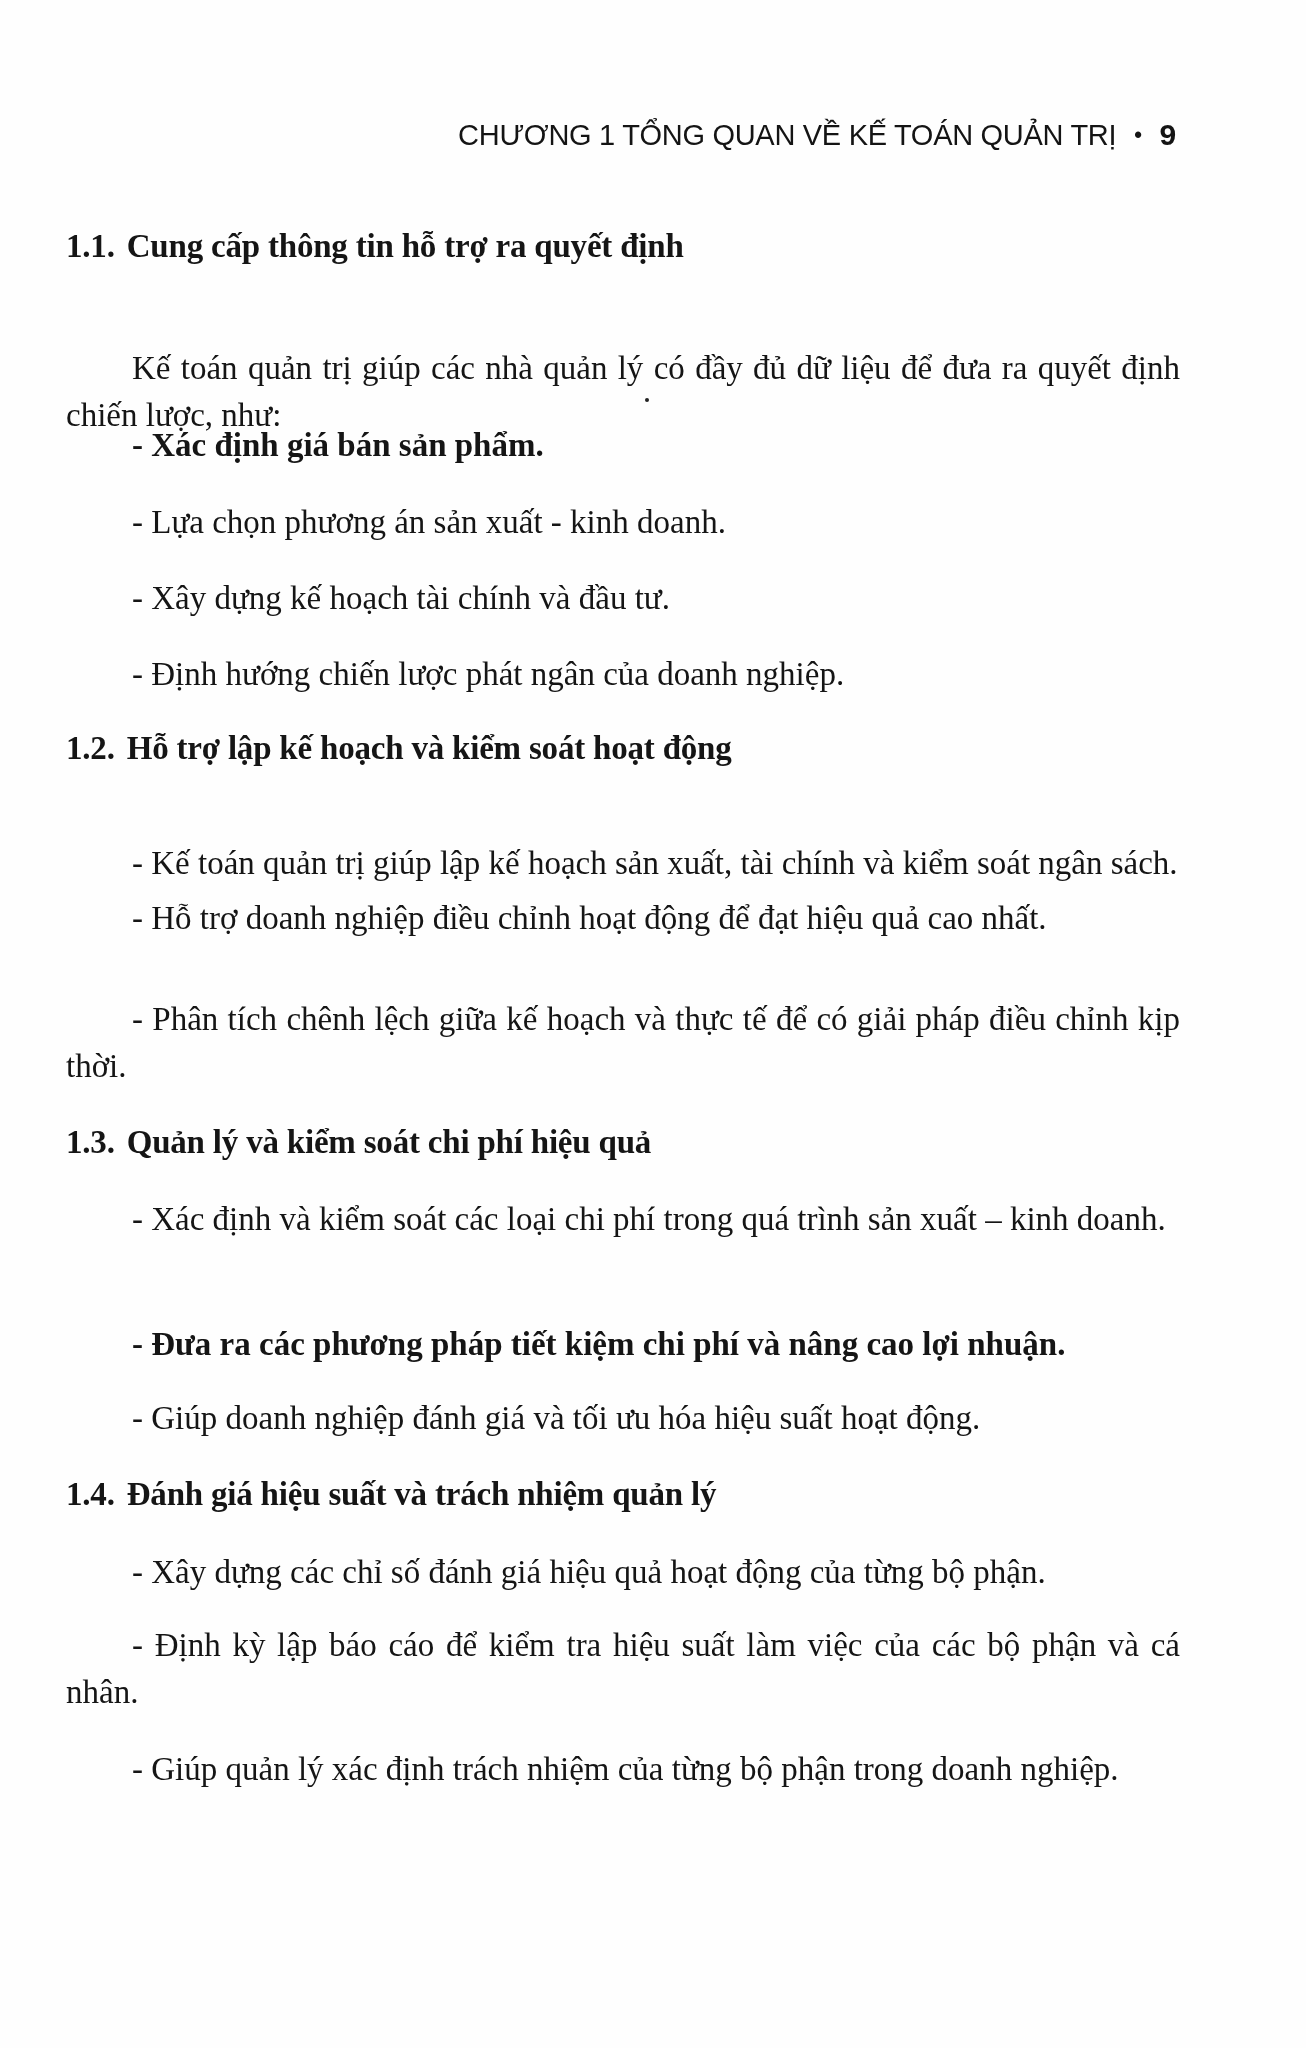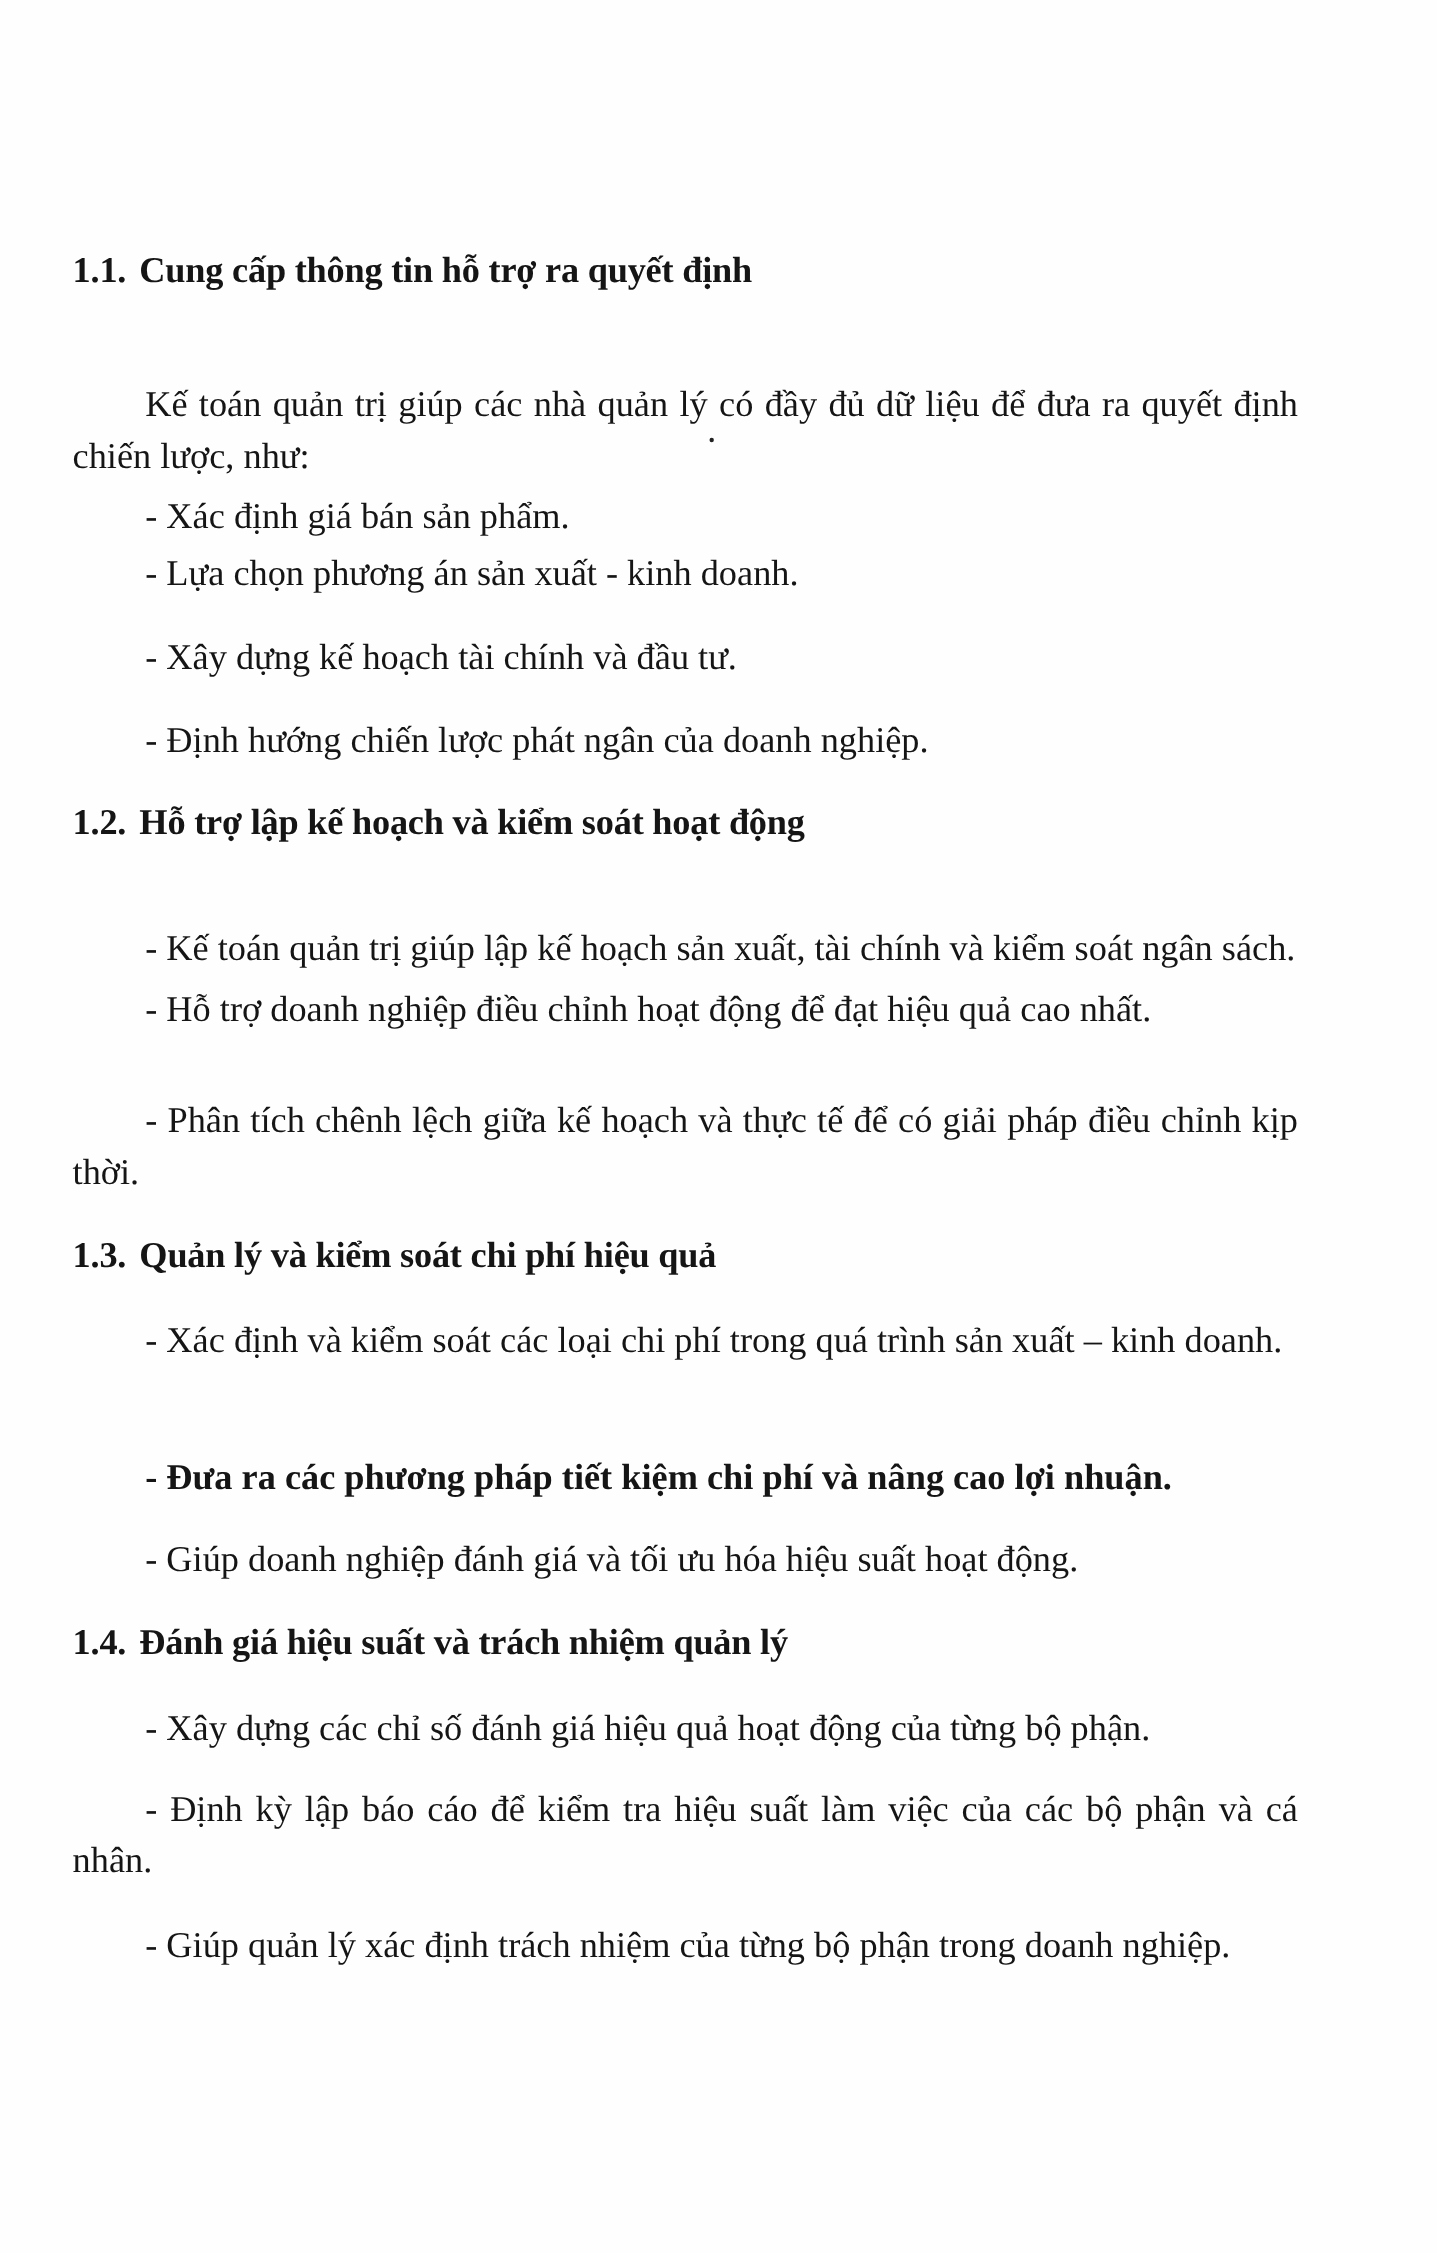--- a/index.html
+++ b/index.html
@@ -82,30 +82,35 @@
       height: 4px;
       border-radius: 50%;
       background: #222;
     }
   </style>
 </head>
 <body>
 
 <div class="page">
 
+  <div class="running-header">
+    <span>CHƯƠNG 1 TỔNG QUAN VỀ KẾ TOÁN QUẢN TRỊ</span>
+    <span class="sep">•</span>
+    <span class="pageno">9</span>
+  </div>
 
   <div class="speck"></div>
 
   <div class="body">
 
     <div class="heading" style="top:228px;">
       <span class="num">1.1.</span><span>Cung cấp thông tin hỗ trợ ra quyết định</span>
     </div>
     <div class="para" style="top:302px;margin-top:43px;">Kế toán quản trị giúp các nhà quản lý có đầy đủ dữ liệu để đưa ra quyết định chiến lược, như:</div>
-    <div class="bullet" style="top:450px;">- Xác định giá bán sản phẩm.</div>
+    <div class="bullet" style="top:425px;font-weight:bold;">- Xác định giá bán sản phẩm.</div>
     <div class="bullet" style="top:502px;">- Lựa chọn phương án sản xuất - kinh doanh.</div>
     <div class="bullet" style="top:578px;">- Xây dựng kế hoạch tài chính và đầu tư.</div>
     <div class="bullet" style="top:654px;">- Định hướng chiến lược phát ngân của doanh nghiệp.</div>
 
     <div class="heading" style="top:730px;">
       <span class="num">1.2.</span><span>Hỗ trợ lập kế hoạch và kiểm soát hoạt động</span>
     </div>
     <div class="para" style="top:800px;margin-top:40px;">- Kế toán quản trị giúp lập kế hoạch sản xuất, tài chính và kiểm soát ngân sách.</div>
     <div class="bullet" style="top:898px;">- Hỗ trợ doanh nghiệp điều chỉnh hoạt động để đạt hiệu quả cao nhất.</div>
     <div class="para" style="top:996px;">- Phân tích chênh lệch giữa kế hoạch và thực tế để có giải pháp điều chỉnh kịp thời.</div>

